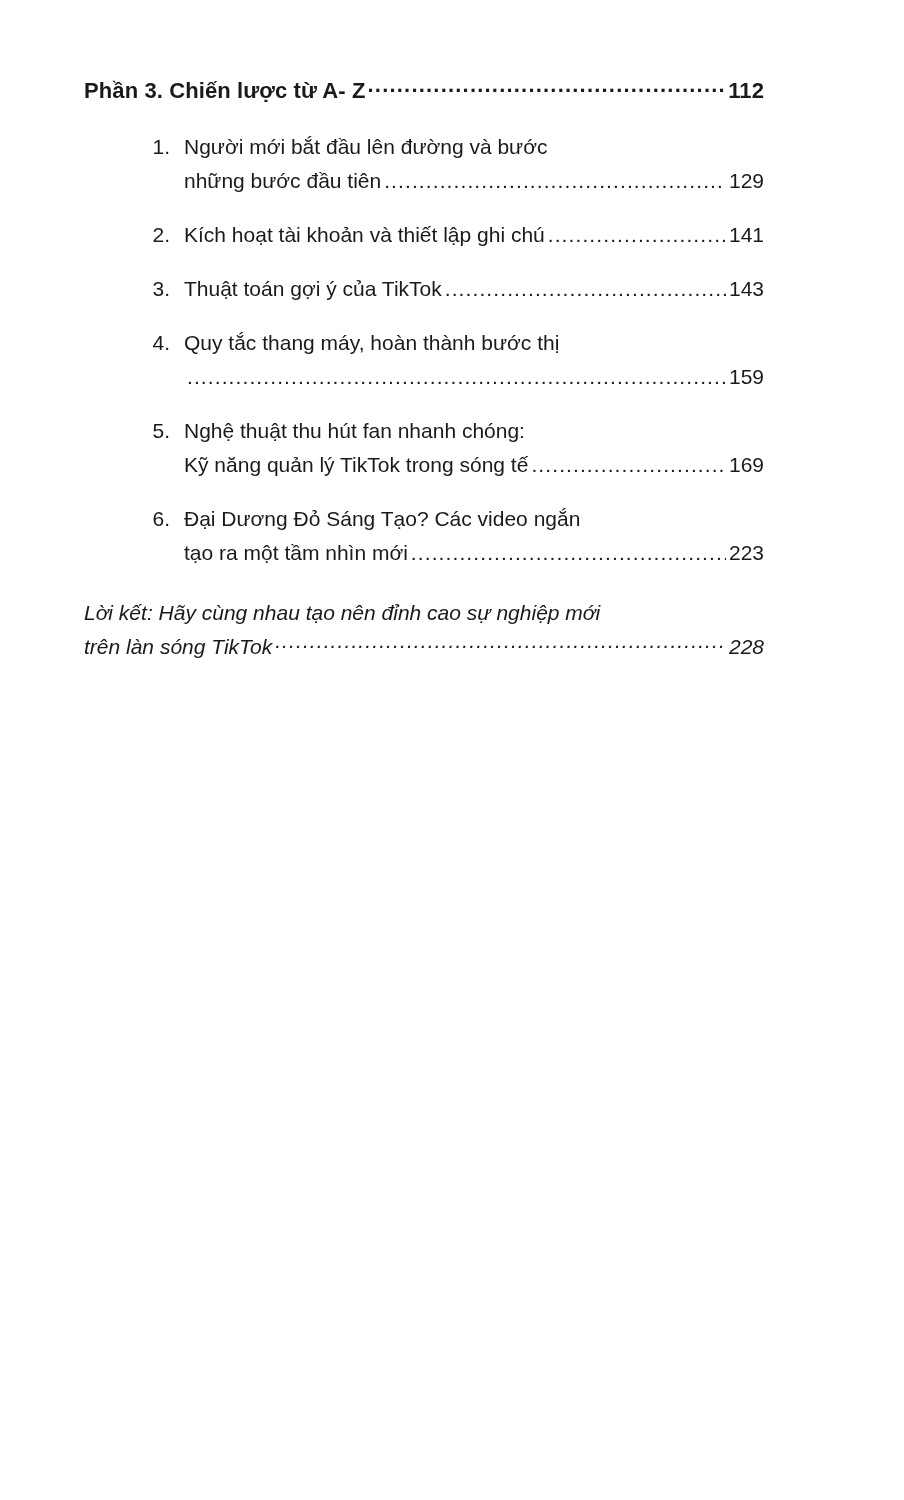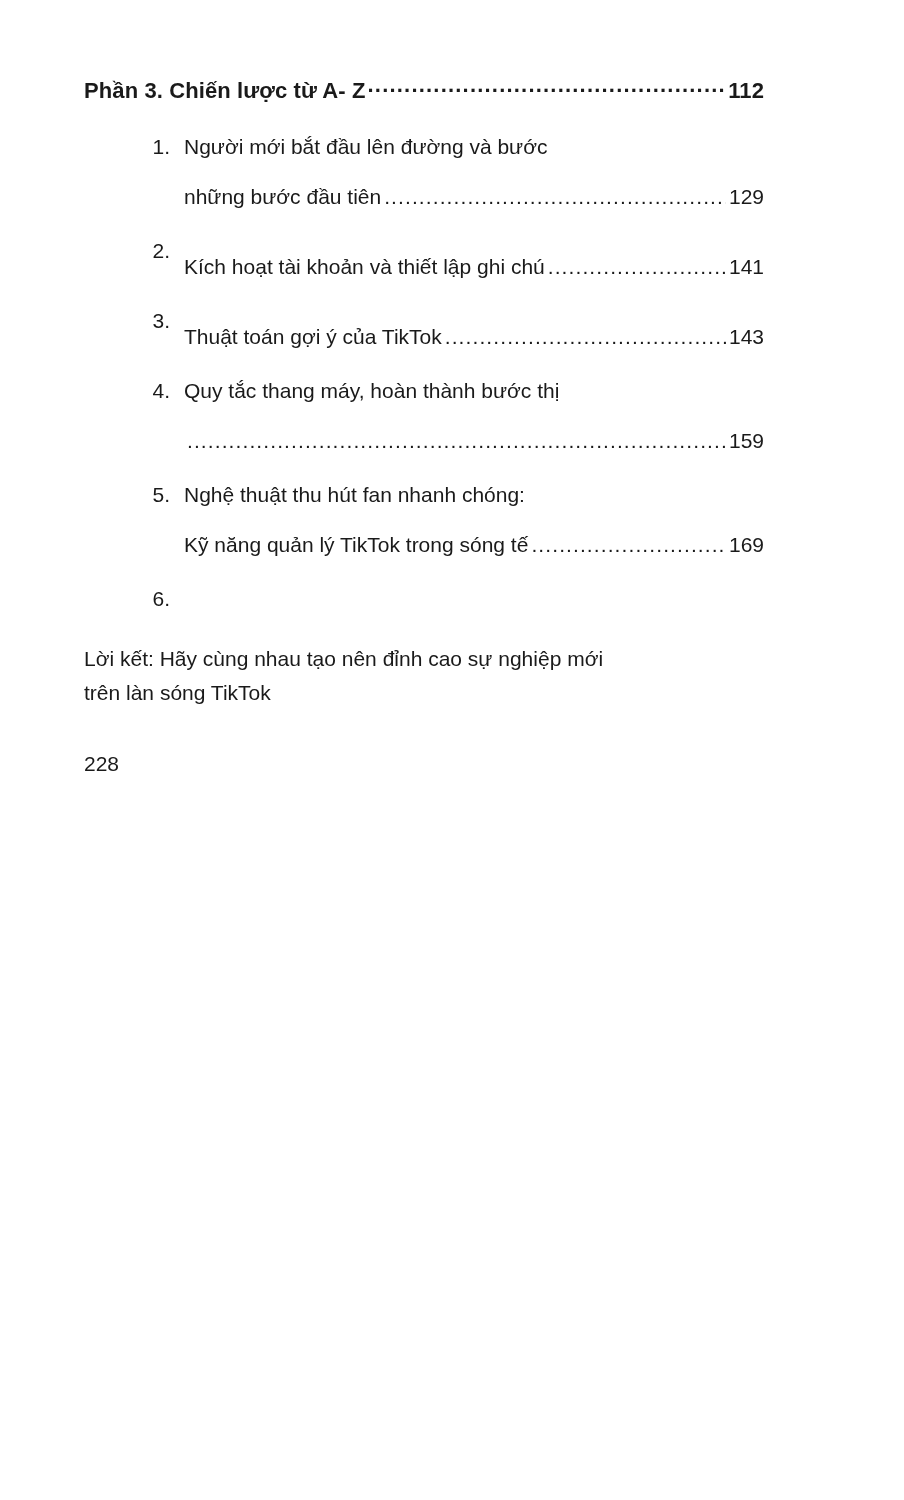--- a/index.html
+++ b/index.html
@@ -94,36 +94,35 @@
     content: "........................................................................................................";
     position: absolute;
     left: 0;
     bottom: 0;
     white-space: nowrap;
     letter-spacing: 1.1px;
     color: #1a1a1a;
   }
   .entry-page {
     white-space: nowrap;
-    margin-top: 16px;
   }
   .line-plain {
     white-space: pre-wrap;
   }
 
   
   .closing {
     margin-top: 26px;
     font-size: 21px;
     line-height: 1.62;
+    font-style: italic;
   }
   .closing .entry-line {
     display: flex;
-    align-items: flex-start;
-    flex-direction: column;
+    align-items: center;
   }
 </style>
 </head>
 <body>
 
 <div class="page">
 
   <div class="part-row">
     <span class="part-title">Phần 3. Chiến lược từ A- Z</span>
     <span class="part-leader"></span>
@@ -182,20 +181,28 @@
       <span class="entry-line">
         <span class="entry-text">Kỹ năng quản lý TikTok trong sóng tế</span>
         <span class="leader"></span>
         <span class="entry-page">169</span>
       </span>
     </span>
   </div>
 
   <div class="entry">
     <span class="entry-num">6.</span>
+    <span class="entry-body">
+      <span class="line-plain">Đại Dương Đỏ Sáng Tạo? Các video ngắn</span>
+      <span class="entry-line">
+        <span class="entry-text">tạo ra một tầm nhìn mới</span>
+        <span class="leader"></span>
+        <span class="entry-page">223</span>
+      </span>
+    </span>
   </div>
 
   <div class="closing">
     <div class="line-plain">Lời kết: Hãy cùng nhau tạo nên đỉnh cao sự nghiệp mới</div>
     <div class="entry-line">
       <span class="entry-text">trên làn sóng TikTok</span>
       <span class="leader"></span>
       <span class="entry-page">228</span>
     </div>
   </div>

